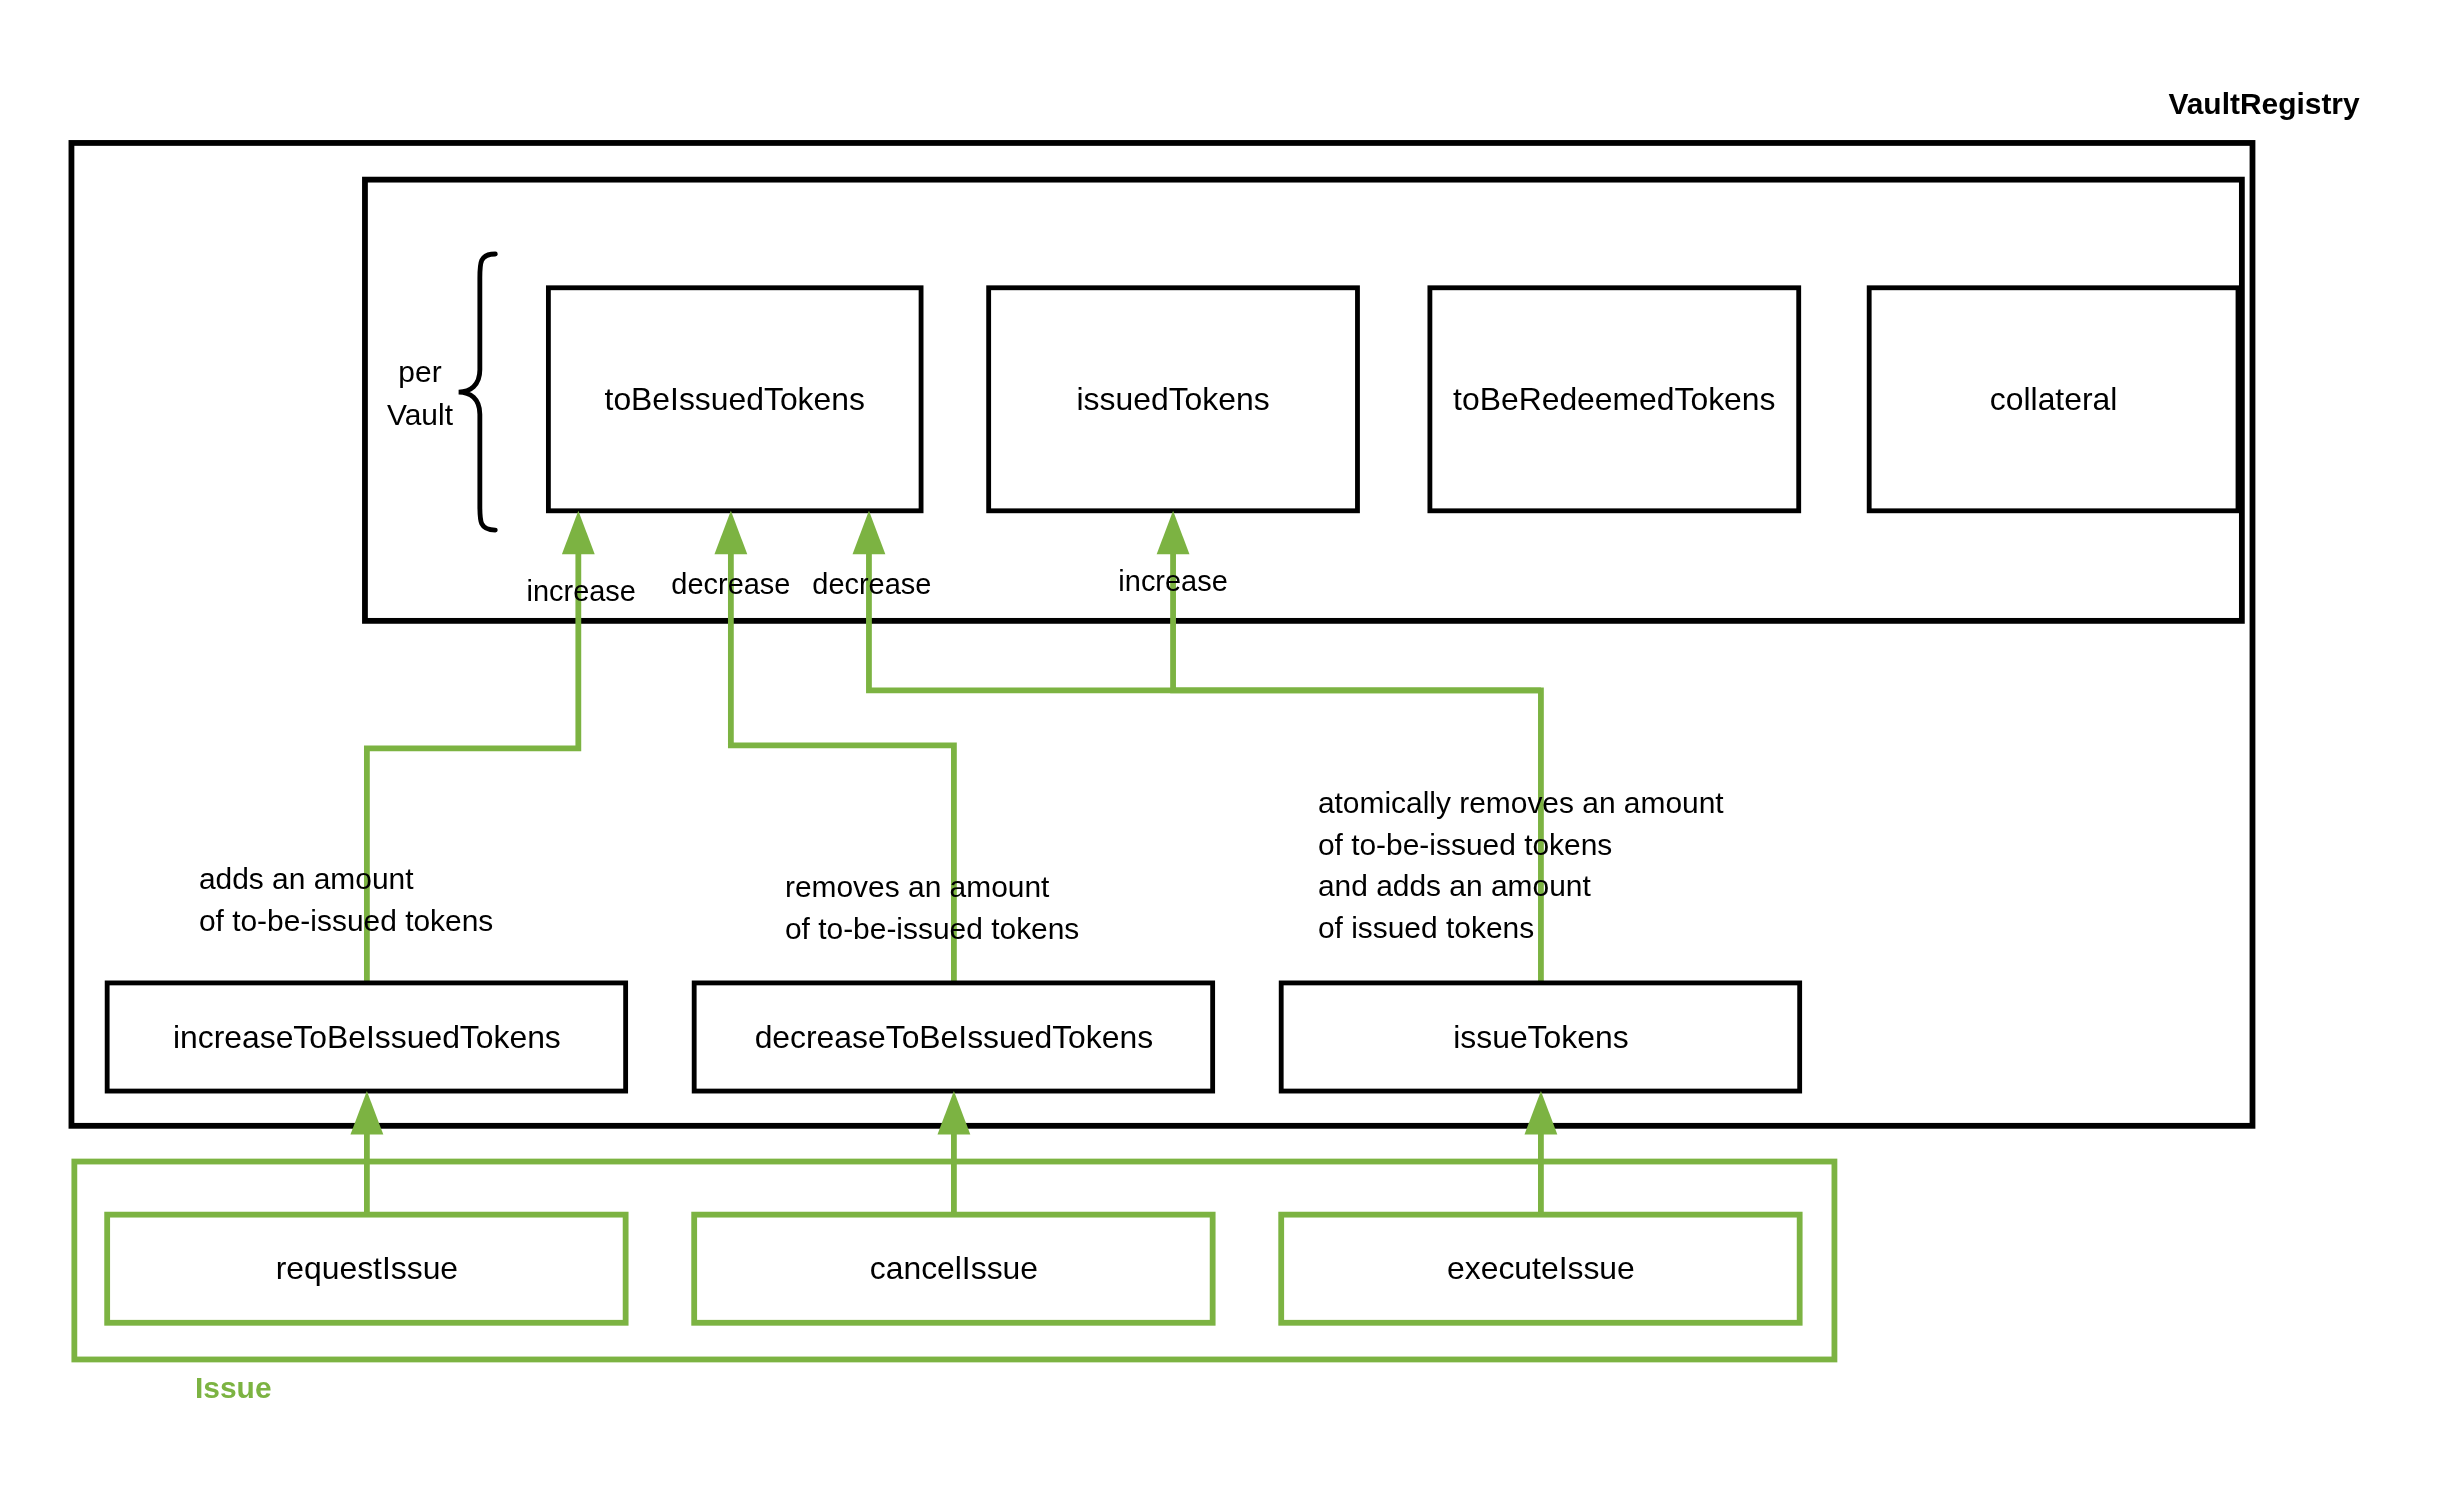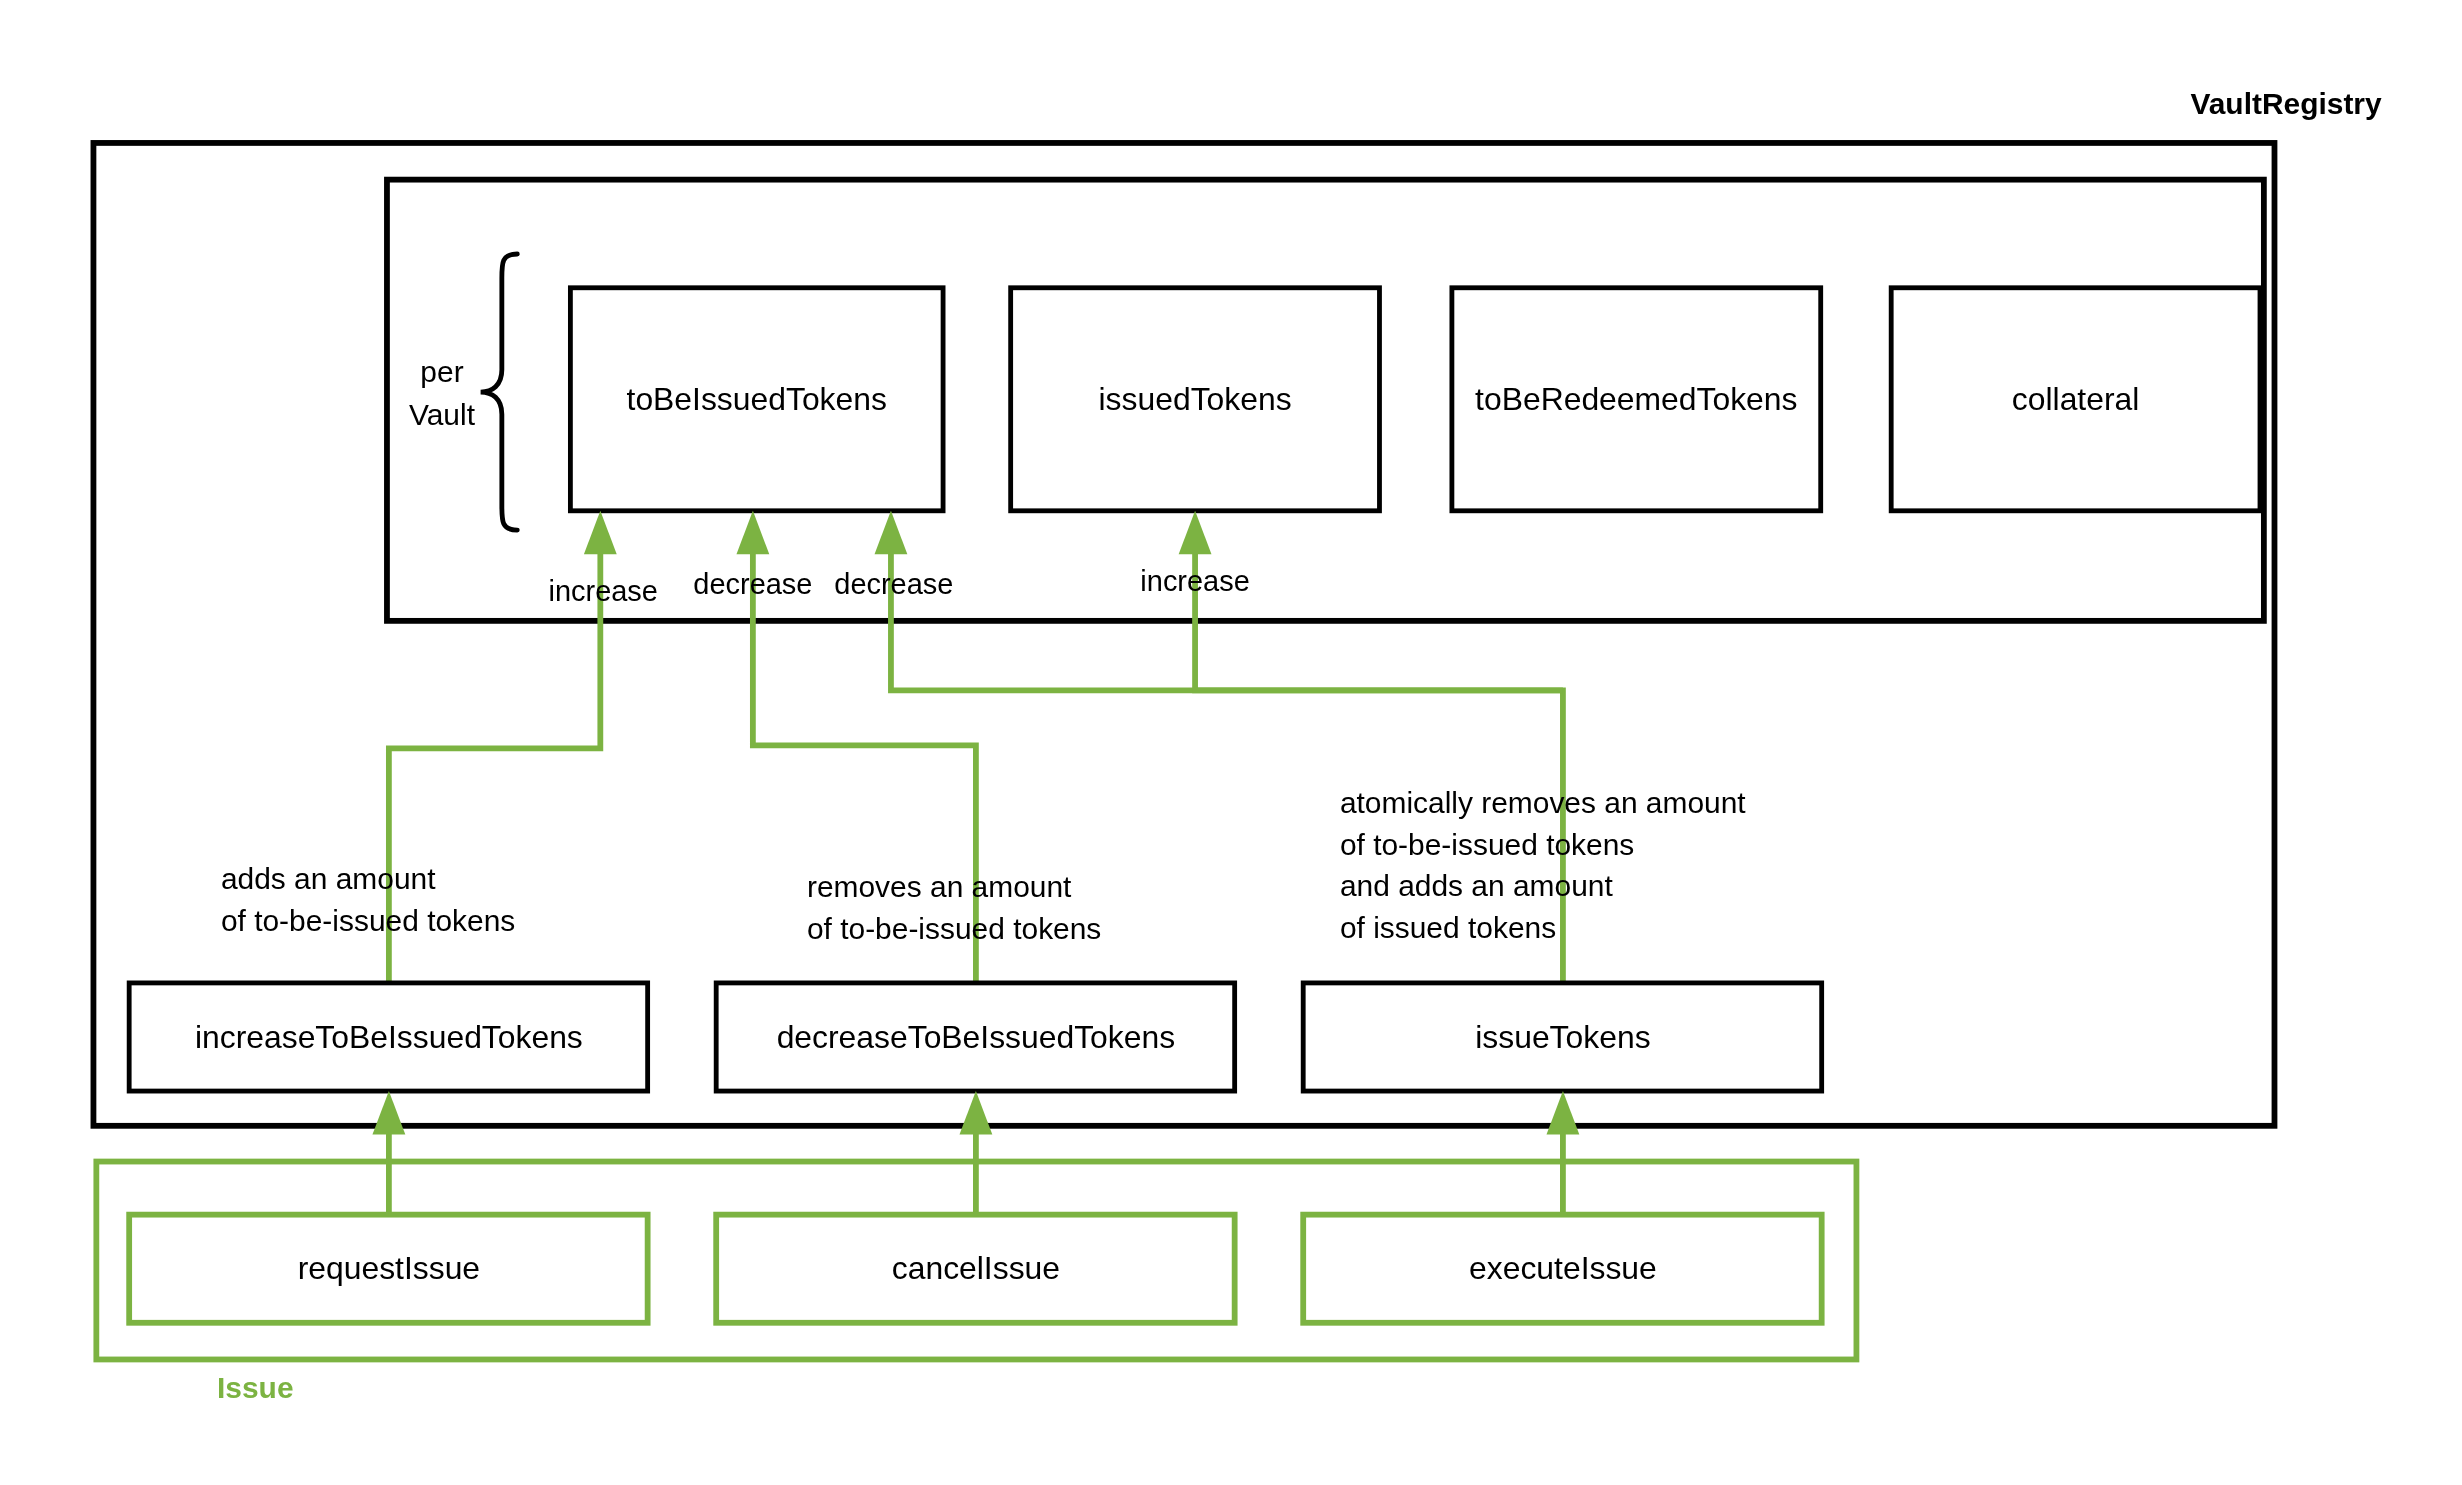--- a/index.html
+++ b/index.html
@@ -10,21 +10,20 @@
   body {
     width: 2462px;
     height: 1486px;
     font-family: "Liberation Sans", sans-serif;
     overflow: hidden;
   }
   #diagram-root {
     position: relative;
     width: 1992px;
     height: 1486px;
-    padding-left: 22px;
   }
   svg.diagram {
     display: block;
     width: 2462px;
     height: 1486px;
   }
   .box-black {
     fill: #ffffff;
     stroke: #000000;
     stroke-width: 5;

